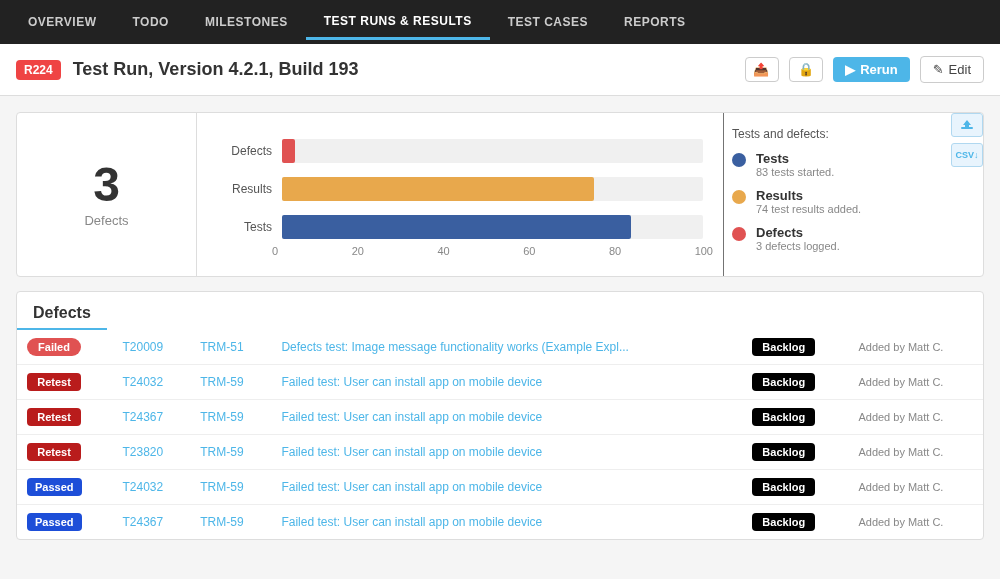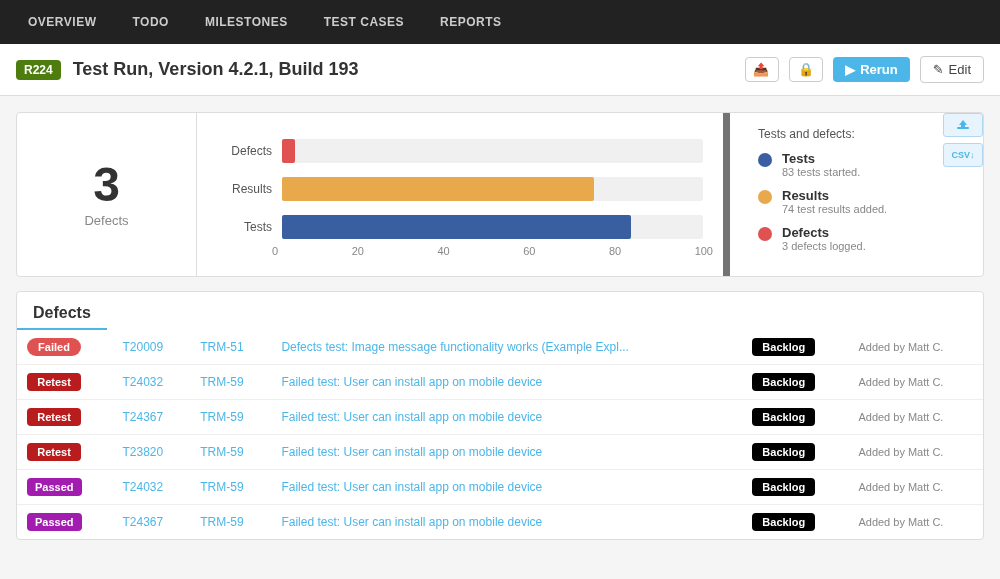--- a/index.html
+++ b/index.html
@@ -6,21 +6,21 @@
     body { font-family: Arial, sans-serif; font-size: 13px; background: #f5f5f5; color: #333; width: 1000px; height: 579px; overflow: hidden; }
 
     
     .top-nav { background: #222; display: flex; align-items: center; height: 44px; padding: 0 10px; }
     .top-nav .nav-item { color: #ccc; font-size: 12px; font-weight: 600; padding: 0 18px; height: 36px; display: flex; align-items: center; cursor: pointer; letter-spacing: 0.5px; text-transform: uppercase; }
     .top-nav .nav-item.active { color: #fff; border-bottom: 3px solid #4db6e8; }
     .top-nav .nav-right { margin-left: auto; }
 
     
     .header-row { background: #fff; border-bottom: 1px solid #ddd; display: flex; align-items: center; padding: 0 16px; height: 52px; }
-    .run-badge { background: #4d7c0f; color: #fff; font-size: 12px; font-weight: bold; border-radius: 4px; padding: 3px 8px; margin-right: 12px; }
+    .run-badge { background: #ef4444; color: #fff; font-size: 12px; font-weight: bold; border-radius: 4px; padding: 3px 8px; margin-right: 12px; }
     .run-title { font-size: 18px; font-weight: bold; color: #333; }
     .header-actions { margin-left: auto; display: flex; align-items: center; gap: 10px; }
     .header-icon-btn { background: none; border: 1px solid #ccc; border-radius: 4px; padding: 4px 8px; cursor: pointer; font-size: 13px; display: flex; align-items: center; gap: 5px; color: #444; }
     .btn-rerun { background: #4db6e8; border: none; color: #fff; border-radius: 4px; padding: 5px 12px; cursor: pointer; font-size: 13px; font-weight: bold; display: flex; align-items: center; gap: 5px; }
     .btn-edit { background: none; border: 1px solid #ccc; color: #444; border-radius: 4px; padding: 5px 12px; cursor: pointer; font-size: 13px; display: flex; align-items: center; gap: 5px; }
 
     
     .main-content { padding: 16px; display: flex; flex-direction: column; gap: 14px; }
 
     
@@ -33,55 +33,56 @@
     .chart-area { flex: 1; padding: 16px 10px 10px 10px; }
     .bar-chart { display: flex; flex-direction: column; gap: 14px; padding: 10px 10px 0 10px; }
     .bar-row { display: flex; align-items: center; gap: 10px; }
     .bar-label { width: 55px; text-align: right; font-size: 12px; color: #555; }
     .bar-track { flex: 1; background: #f0f0f0; height: 24px; position: relative; border-radius: 2px; }
     .bar-fill { height: 100%; border-radius: 2px; }
     .chart-axis { display: flex; margin-left: 65px; margin-top: 6px; }
     .axis-labels { display: flex; width: 100%; justify-content: space-between; font-size: 11px; color: #888; padding: 0 0 0 0; }
 
     
-    .legend-area { width: 260px; padding: 14px 28px; border-left: 7px solid #737373; }
+    .legend-area { width: 260px; padding: 14px 8px; border-left: 1px solid #737373; }
     .legend-title { font-size: 12px; color: #555; margin-bottom: 10px; }
     .legend-item { display: flex; align-items: flex-start; gap: 10px; margin-bottom: 10px; }
     .legend-dot { width: 14px; height: 14px; border-radius: 50%; flex-shrink: 0; margin-top: 2px; }
     .legend-text .legend-name { font-size: 13px; font-weight: bold; color: #333; }
     .legend-text .legend-sub { font-size: 11px; color: #888; }
     .legend-action-icons { position: absolute; right: 0; top: 0; display: flex; flex-direction: column; gap: 6px; }
-    .legend-action-icon { width: 40px; height: 24px; background: #e8f4fd; border: 1px solid #b0d8f0; border-radius: 3px; display: flex; align-items: center; justify-content: center; cursor: pointer; font-size: 10px; color: #4db6e8; }
+    .legend-action-icon { width: 32px; height: 24px; background: #e8f4fd; border: 1px solid #b0d8f0; border-radius: 3px; display: flex; align-items: center; justify-content: center; cursor: pointer; font-size: 10px; color: #4db6e8; }
 
     
     .defects-section { background: #fff; border: 1px solid #ddd; border-radius: 4px; overflow: hidden; }
     .defects-heading { font-size: 16px; font-weight: bold; padding: 12px 16px 6px; color: #333; border-bottom: 2px solid #4db6e8; display: inline-block; margin-left: 0; }
     .section-title-row { padding: 0; }
 
     
     .defects-table { width: 100%; border-collapse: collapse; }
     .defects-table tr { border-bottom: 1px solid #eee; }
     .defects-table tr:last-child { border-bottom: none; }
     .defects-table td { padding: 8px 10px; font-size: 12px; vertical-align: middle; }
     .status-badge { border-radius: 4px; padding: 3px 8px; font-size: 11px; font-weight: bold; color: #fff; display: inline-block; min-width: 54px; text-align: center; }
     .badge-failed { background: #e05252; border-radius: 9px; }
     .badge-retest { background: #b91c1c; }
-    .badge-passed { background: #a21caf; }
+    .badge-passed { background: #1d4ed8; }
     .badge-backlog { background: #000000; border-radius: 4px; padding: 3px 10px; font-size: 11px; font-weight: bold; color: #fff; display: inline-block; }
     .link-text { color: #4db6e8; cursor: pointer; }
     .muted { color: #888; font-size: 11px; }
   </style>
 </head>
 <body>
 
 <nav>
   <div class="top-nav">
     <div class="nav-item">OVERVIEW</div>
     <div class="nav-item">TODO</div>
     <div class="nav-item">MILESTONES</div>
+    <div class="nav-item active">TEST RUNS &amp; RESULTS</div>
     <div class="nav-item">TEST CASES</div>
     <div class="nav-item">REPORTS</div>
   </div>
 </nav>
 
 <div class="header-row">
   <span class="run-badge">R224</span>
   <span class="run-title">Test Run, Version 4.2.1, Build 193</span>
   <div class="header-actions">
     <button class="header-icon-btn">

